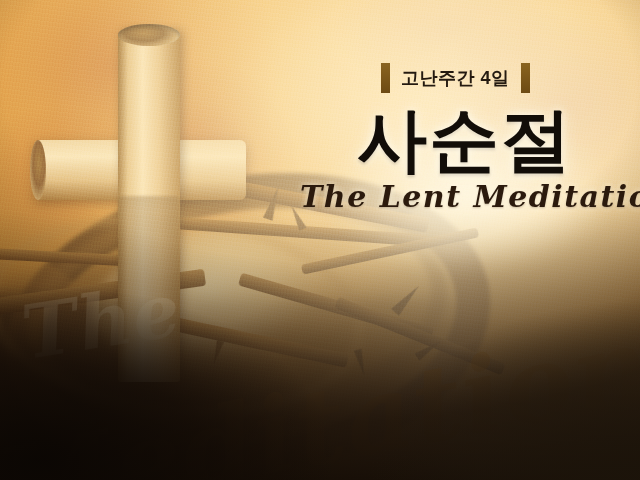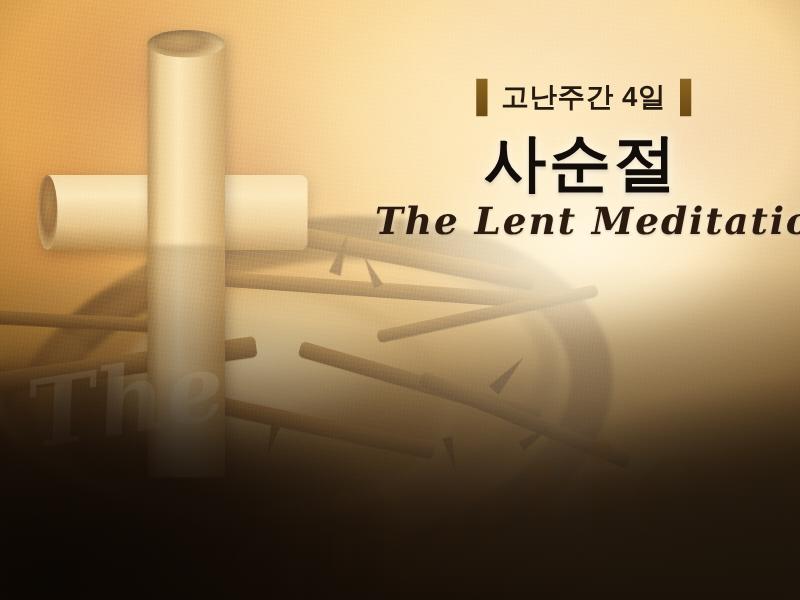--- a/index.html
+++ b/index.html
@@ -226,21 +226,21 @@
     align-items: center;
     gap: 11px;
   }
   .badge-bar {
     width: 9px; height: 30px;
     background: linear-gradient(to bottom, #8a6420, #6d4a13);
     flex: 0 0 auto;
   }
   .badge-text {
     font-family: "Liberation Sans", "DejaVu Sans", sans-serif;
-    font-size: 22px;
+    font-size: 18px;
     font-weight: 700;
     color: #241a10;
     letter-spacing: .5px;
     line-height: 1;
     white-space: nowrap;
   }
 
   .title-wrap {
     position: absolute;
     left: 300px; top: 106px;
@@ -260,21 +260,21 @@
     font-weight: 700;
     color: #120d08;
     line-height: .96;
     letter-spacing: 2px;
     white-space: nowrap;
     text-shadow:
       0 0 8px rgba(255,252,240,0.95),
       0 0 18px rgba(255,248,226,0.80),
       0 2px 3px rgba(60,34,12,0.30);
   }
-  .t-line1 { font-size: 50px; }
+  .t-line1 { font-size: 70px; }
   .t-line2 { font-size: 74px; margin-top: 2px; }
 
   .subtitle {
     position: relative;
     margin-top: 6px;
     font-family: "DejaVu Serif", "Liberation Serif", serif;
     font-style: italic;
     font-weight: 700;
     font-size: 30px;
     color: #2b1a0d;

